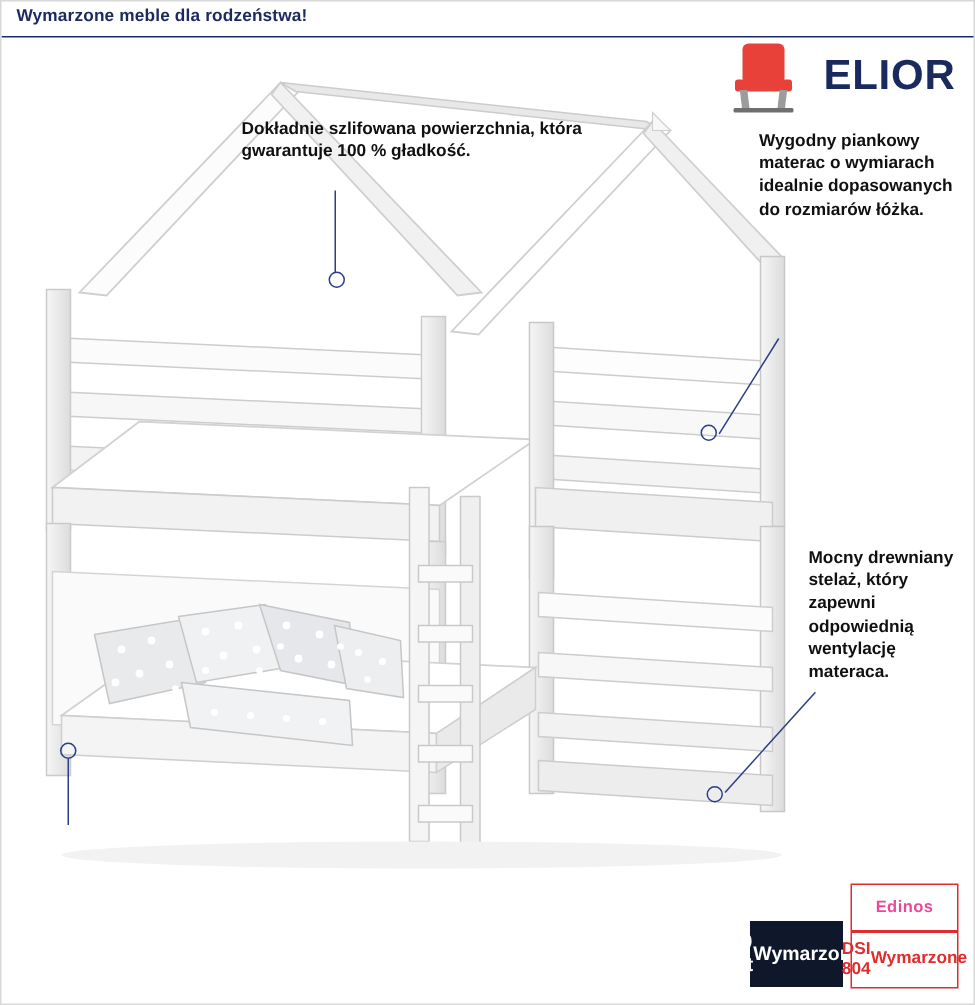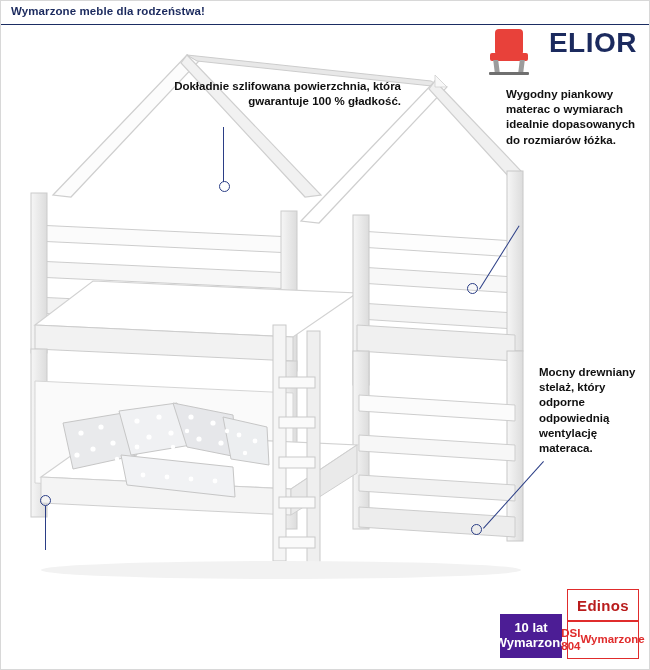--- a/index.html
+++ b/index.html
@@ -38,20 +38,21 @@
     font-weight: bold;
     color: #1b2a5e;
     letter-spacing: 0.1px;
   }
   
   .brand {
     position: absolute;
     right: 12px;
     top: 28px;
     display: flex;
+    align-items: center;
     gap: 18px;
   }
   .brand-chair {
     position: relative;
     width: 44px;
     height: 46px;
   }
   .chair-back {
     position: absolute;
     left: 8px;
@@ -118,21 +119,20 @@
     position: absolute;
     font-size: 11.5px;
     line-height: 1.32;
     color: #101010;
     font-weight: bold;
   }
   .ann-top {
     left: 160px;
     top: 78px;
     width: 240px;
-    text-align: right;
   }
   .ann-mattress {
     left: 505px;
     top: 86px;
     width: 132px;
   }
   .ann-slats {
     left: 538px;
     top: 364px;
     width: 100px;
@@ -158,43 +158,43 @@
     transform-origin: 0 0;
     height: 1.4px;
   }
   
   .badge-guarantee {
     position: absolute;
     left: 499px;
     top: 613px;
     width: 62px;
     height: 44px;
-    background: #4c1d95;
+    background: #0f172a;
     color: #ffffff;
     display: flex;
-    flex-direction: column;
+    flex-direction: row;
     align-items: center;
     justify-content: center;
     font-size: 13px;
     font-weight: bold;
     line-height: 1.15;
   }
   .badge-edinos {
     position: absolute;
     left: 566px;
     top: 588px;
     width: 72px;
     height: 70px;
     border: 1.5px solid #e02c2c;
     box-sizing: border-box;
   }
   .edinos-top {
     height: 30px;
-    color: #b91c1c;
-    font-size: 15px;
+    color: #ec4899;
+    font-size: 11px;
     font-weight: bold;
     display: flex;
     align-items: center;
     justify-content: center;
     letter-spacing: 0.3px;
   }
   .edinos-rule {
     height: 1.5px;
     background: #e02c2c;
     width: 100%;
@@ -354,21 +354,21 @@
   <div class="leader" style="left:478px; top:288px; width:75px; transform: rotate(-58deg);"></div>
 
   <div class="dot" style="left:470px; top:523px;"></div>
   <div class="leader" style="left:482px; top:527px; width:90px; transform: rotate(-48deg);"></div>
 
   <div class="dot" style="left:39px; top:494px;"></div>
   <div class="leader" style="left:45px; top:505px; width:44px; transform: rotate(90deg);"></div>
 
   <div class="ann ann-top">Dokładnie szlifowana powierzchnia, która gwarantuje 100 % gładkość.</div>
   <div class="ann ann-mattress">Wygodny piankowy materac o wymiarach idealnie dopasowanych do rozmiarów łóżka.</div>
-  <div class="ann ann-slats">Mocny drewniany stelaż, który odporne odpowiednią wentylację materaca.</div>
+  <div class="ann ann-slats">Mocny drewniany stelaż, który zapewni odpowiednią wentylację materaca.</div>
 
   <div class="badge-guarantee">
     <span>10 lat</span>
     <span>Wymarzone</span>
   </div>
 
   <div class="badge-edinos">
     <div class="edinos-top">Edinos</div>
     <div class="edinos-rule"></div>
     <div class="edinos-bot">

